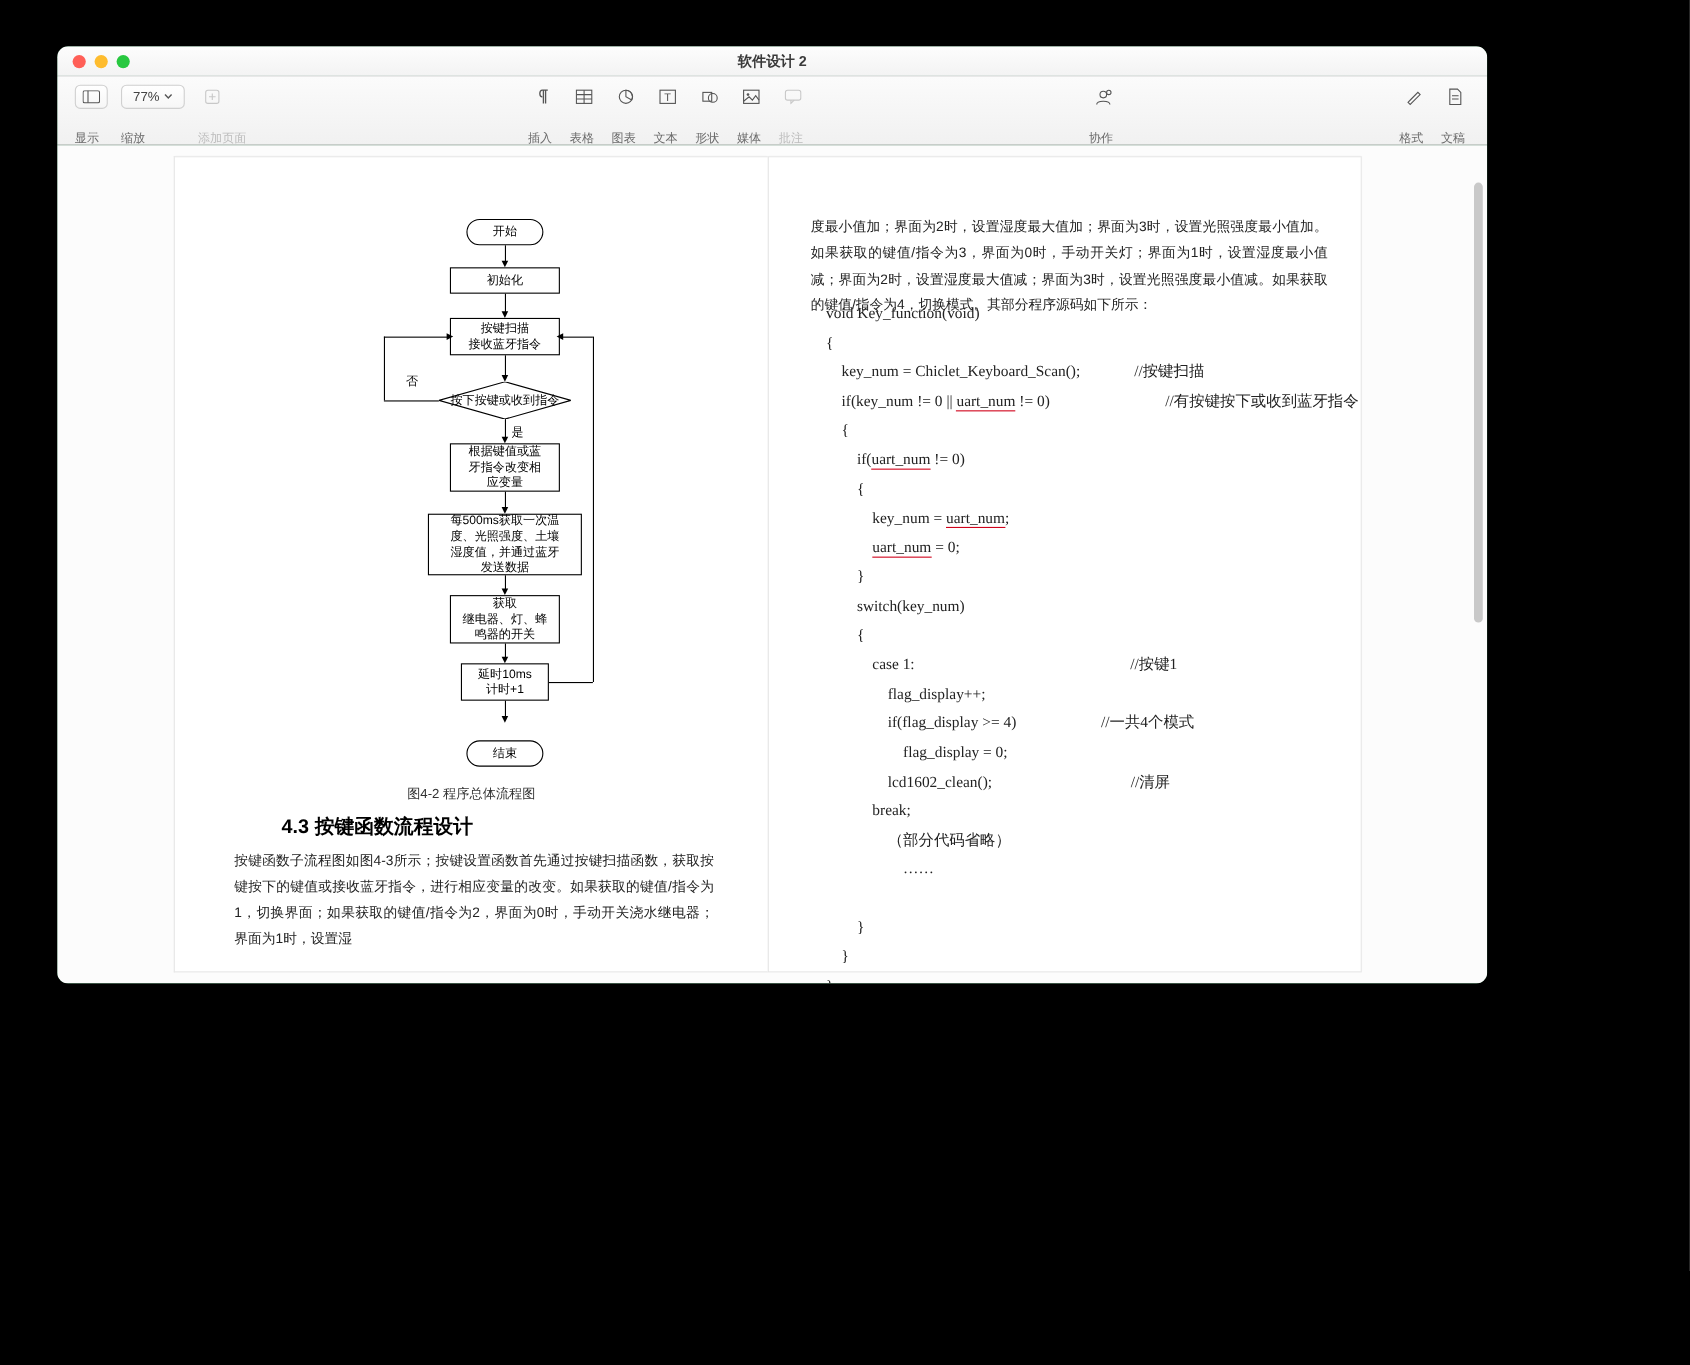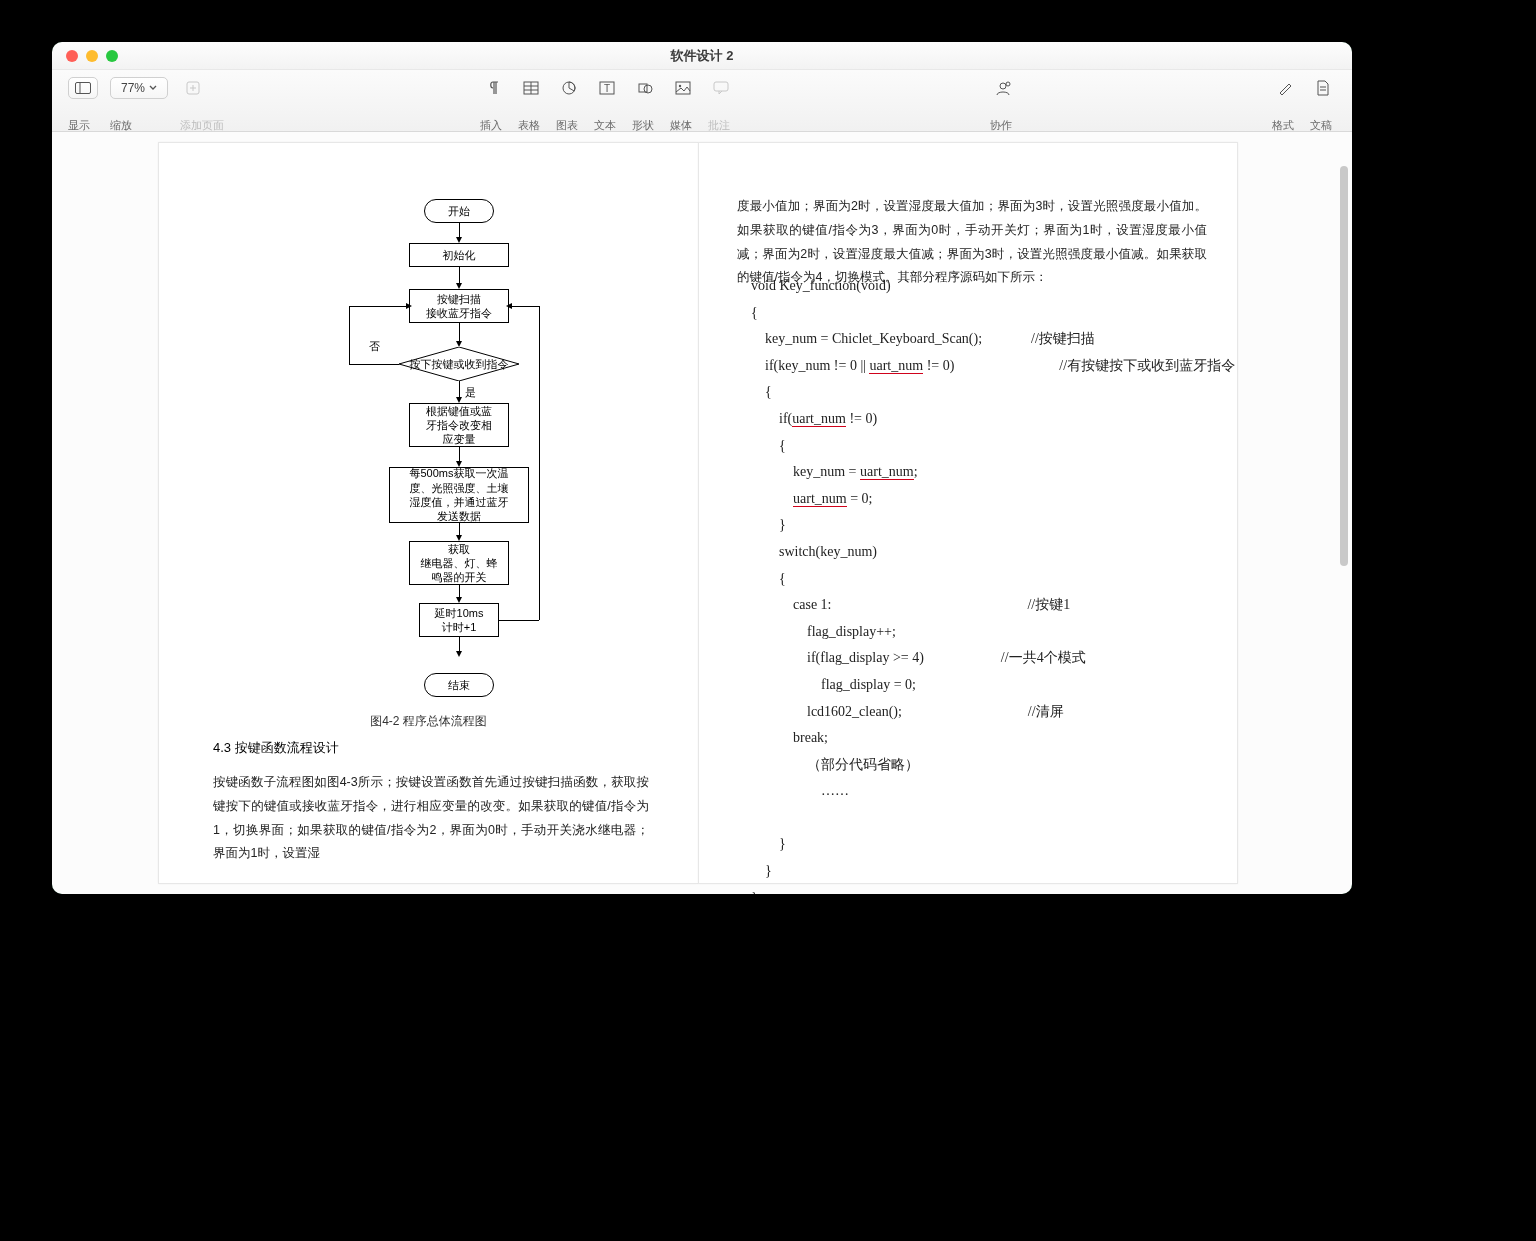--- a/index.html
+++ b/index.html
@@ -72,21 +72,21 @@
     position:absolute; width:120px; height:34px;
   }
   .diamond svg{position:absolute;top:0;left:0;}
   .dtext { position:absolute; width:100%; top:50%; transform:translateY(-50%); text-align:center; font-size:11px; }
   .arrow { position:absolute; background:#000; }
   .arrow.v { width:1px; }
   .arrow.h { height:1px; }
   .arrowhead { position:absolute; width:0;height:0;border-left:3px solid transparent;border-right:3px solid transparent;border-top:6px solid #000; }
   .label-small { position:absolute; font-size:11px; }
   .fig-caption { position:absolute; width:100%; text-align:center; font-size:12px; color:#333; }
-  .sect-title { position:absolute; font-size:13px; font-weight:400; }
+  .sect-title { position:absolute; font-size:18px; font-weight:700;margin-left:43px; }
   .para { position:absolute; font-size:12.5px; line-height:1.9; color:#222; text-align:justify; }
 
   
   .code { position:absolute; left:38px; top:130px; width:470px; font-family: "Songti SC","SimSun",serif; font-size:14px; line-height:1.9; color:#222; white-space:pre; }
   .underline-red { border-bottom:1px solid #d0021b;margin-top:21px; }
 </style>
 </head>
 <body>
 
 <div class="window">

